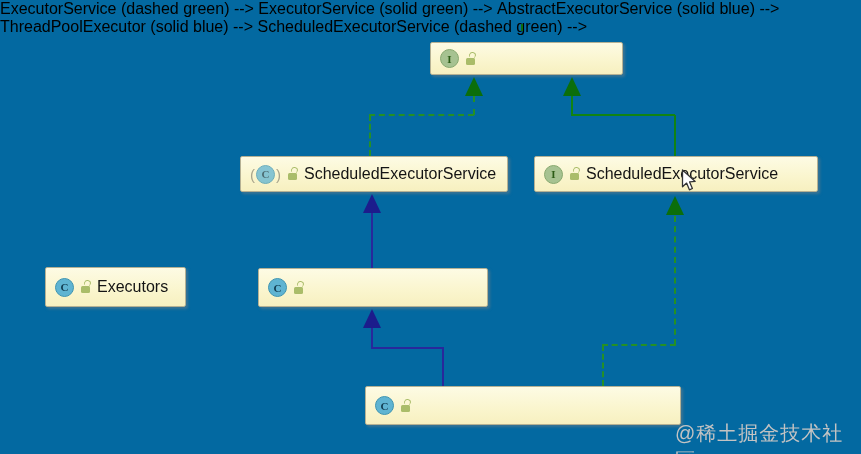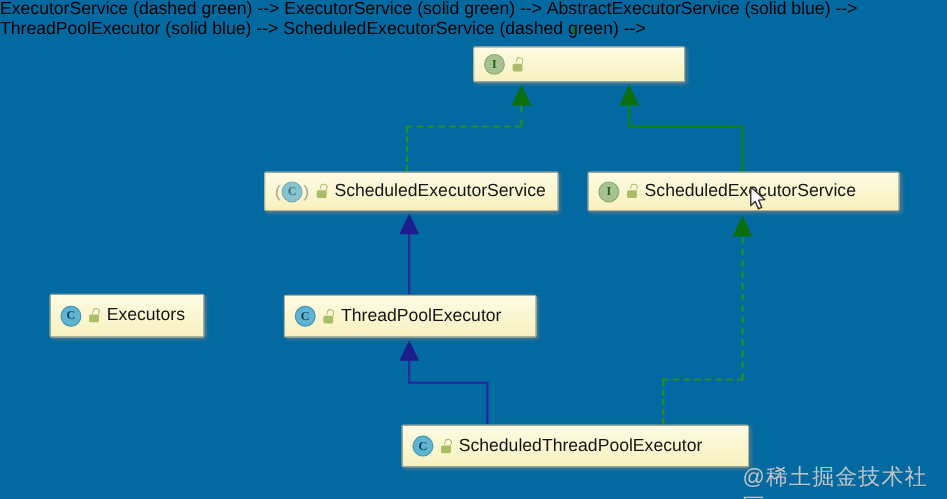--- a/index.html
+++ b/index.html
@@ -126,27 +126,25 @@
 
   <div class="node" style="left:45px; top:267px; width:141px; height:40px;">
     <span class="circle-icon icon-class">C</span>
     <span class="lock"></span>
     <span class="label">Executors</span>
   </div>
 
   <div class="node" style="left:258px; top:268px; width:230px; height:39px;">
     <span class="circle-icon icon-class">C</span>
     <span class="lock"></span>
-    <span class="label">ThreadPoolExecutor</span>
   </div>
 
   <div class="node" style="left:365px; top:386px; width:316px; height:39px;">
     <span class="circle-icon icon-class">C</span>
     <span class="lock"></span>
-    <span class="label">ScheduledThreadPoolExecutor</span>
   </div>
 
   
   <svg class="cursor" style="left:681px; top:169px;" width="18" height="24" viewBox="0 0 18 24">
     <path d="M1.5 1 L1.5 17.8 L5.6 14.1 L8.4 20.8 L11.4 19.5 L8.6 12.9 L14.2 12.4 Z" fill="#ffffff" stroke="#333333" stroke-width="1.3" stroke-linejoin="round"></path>
   </svg>
 
   
   <div class="watermark" style="left:675px; top:420px;">@稀土掘金技术社区</div>
 

